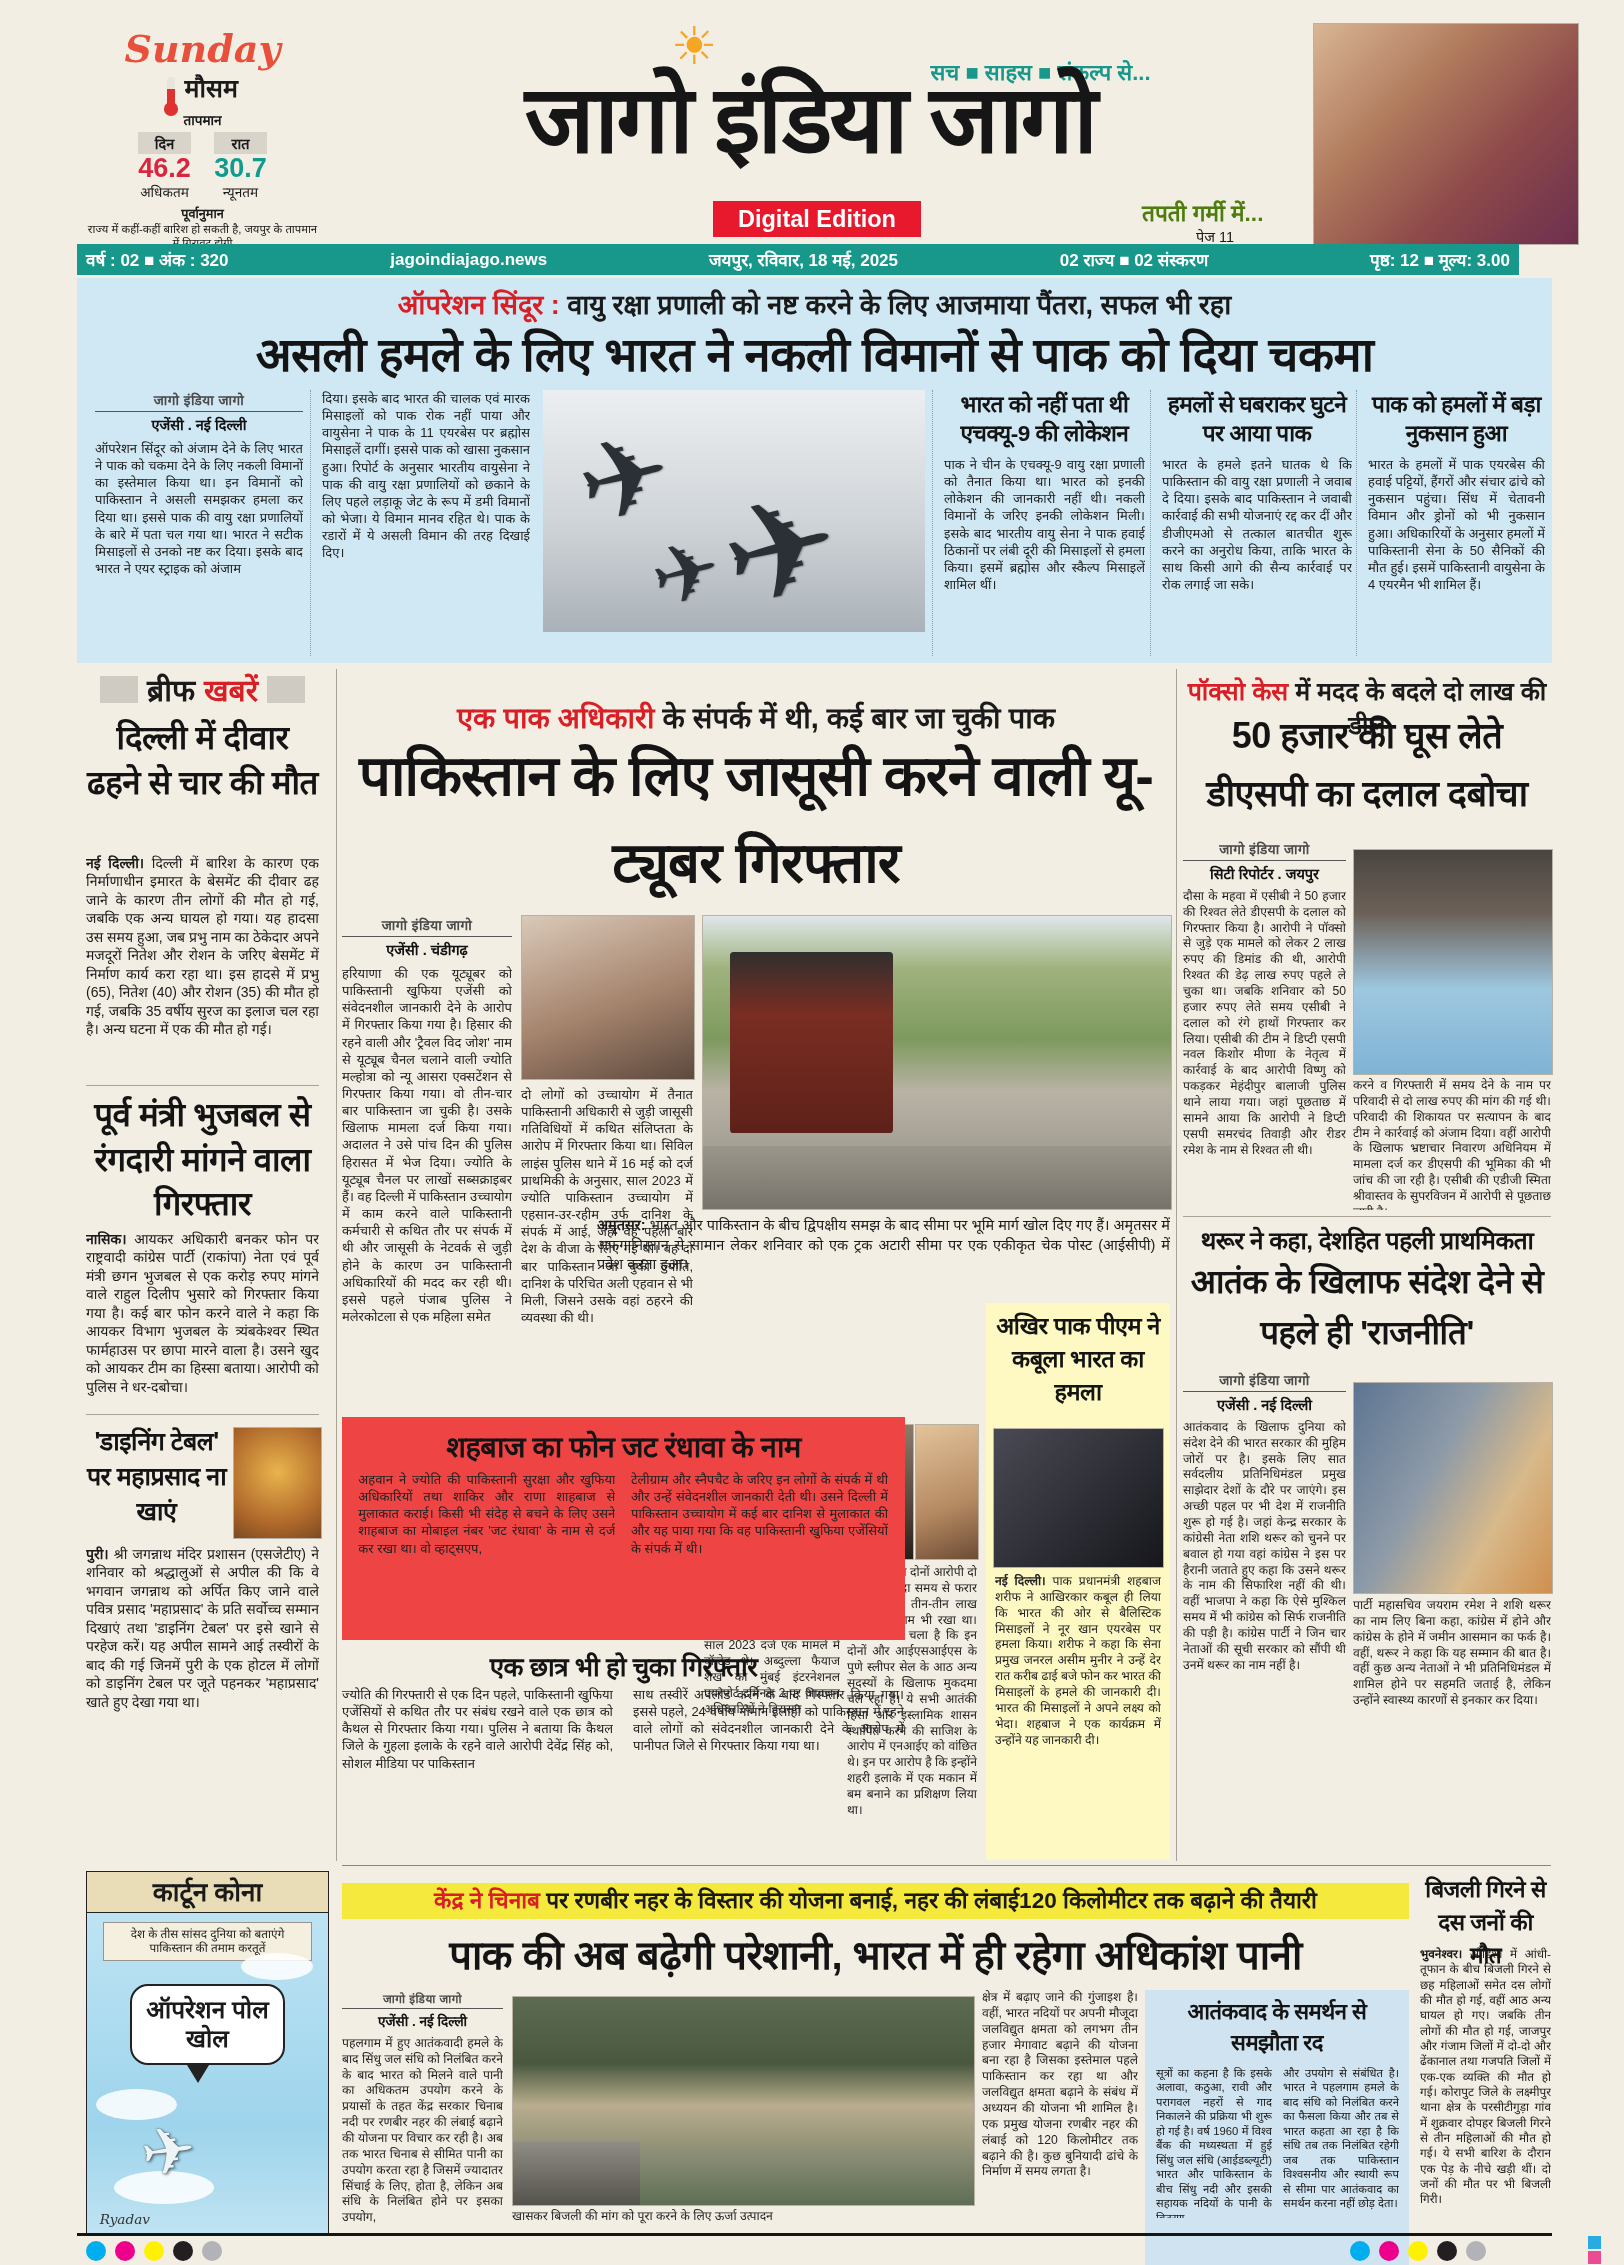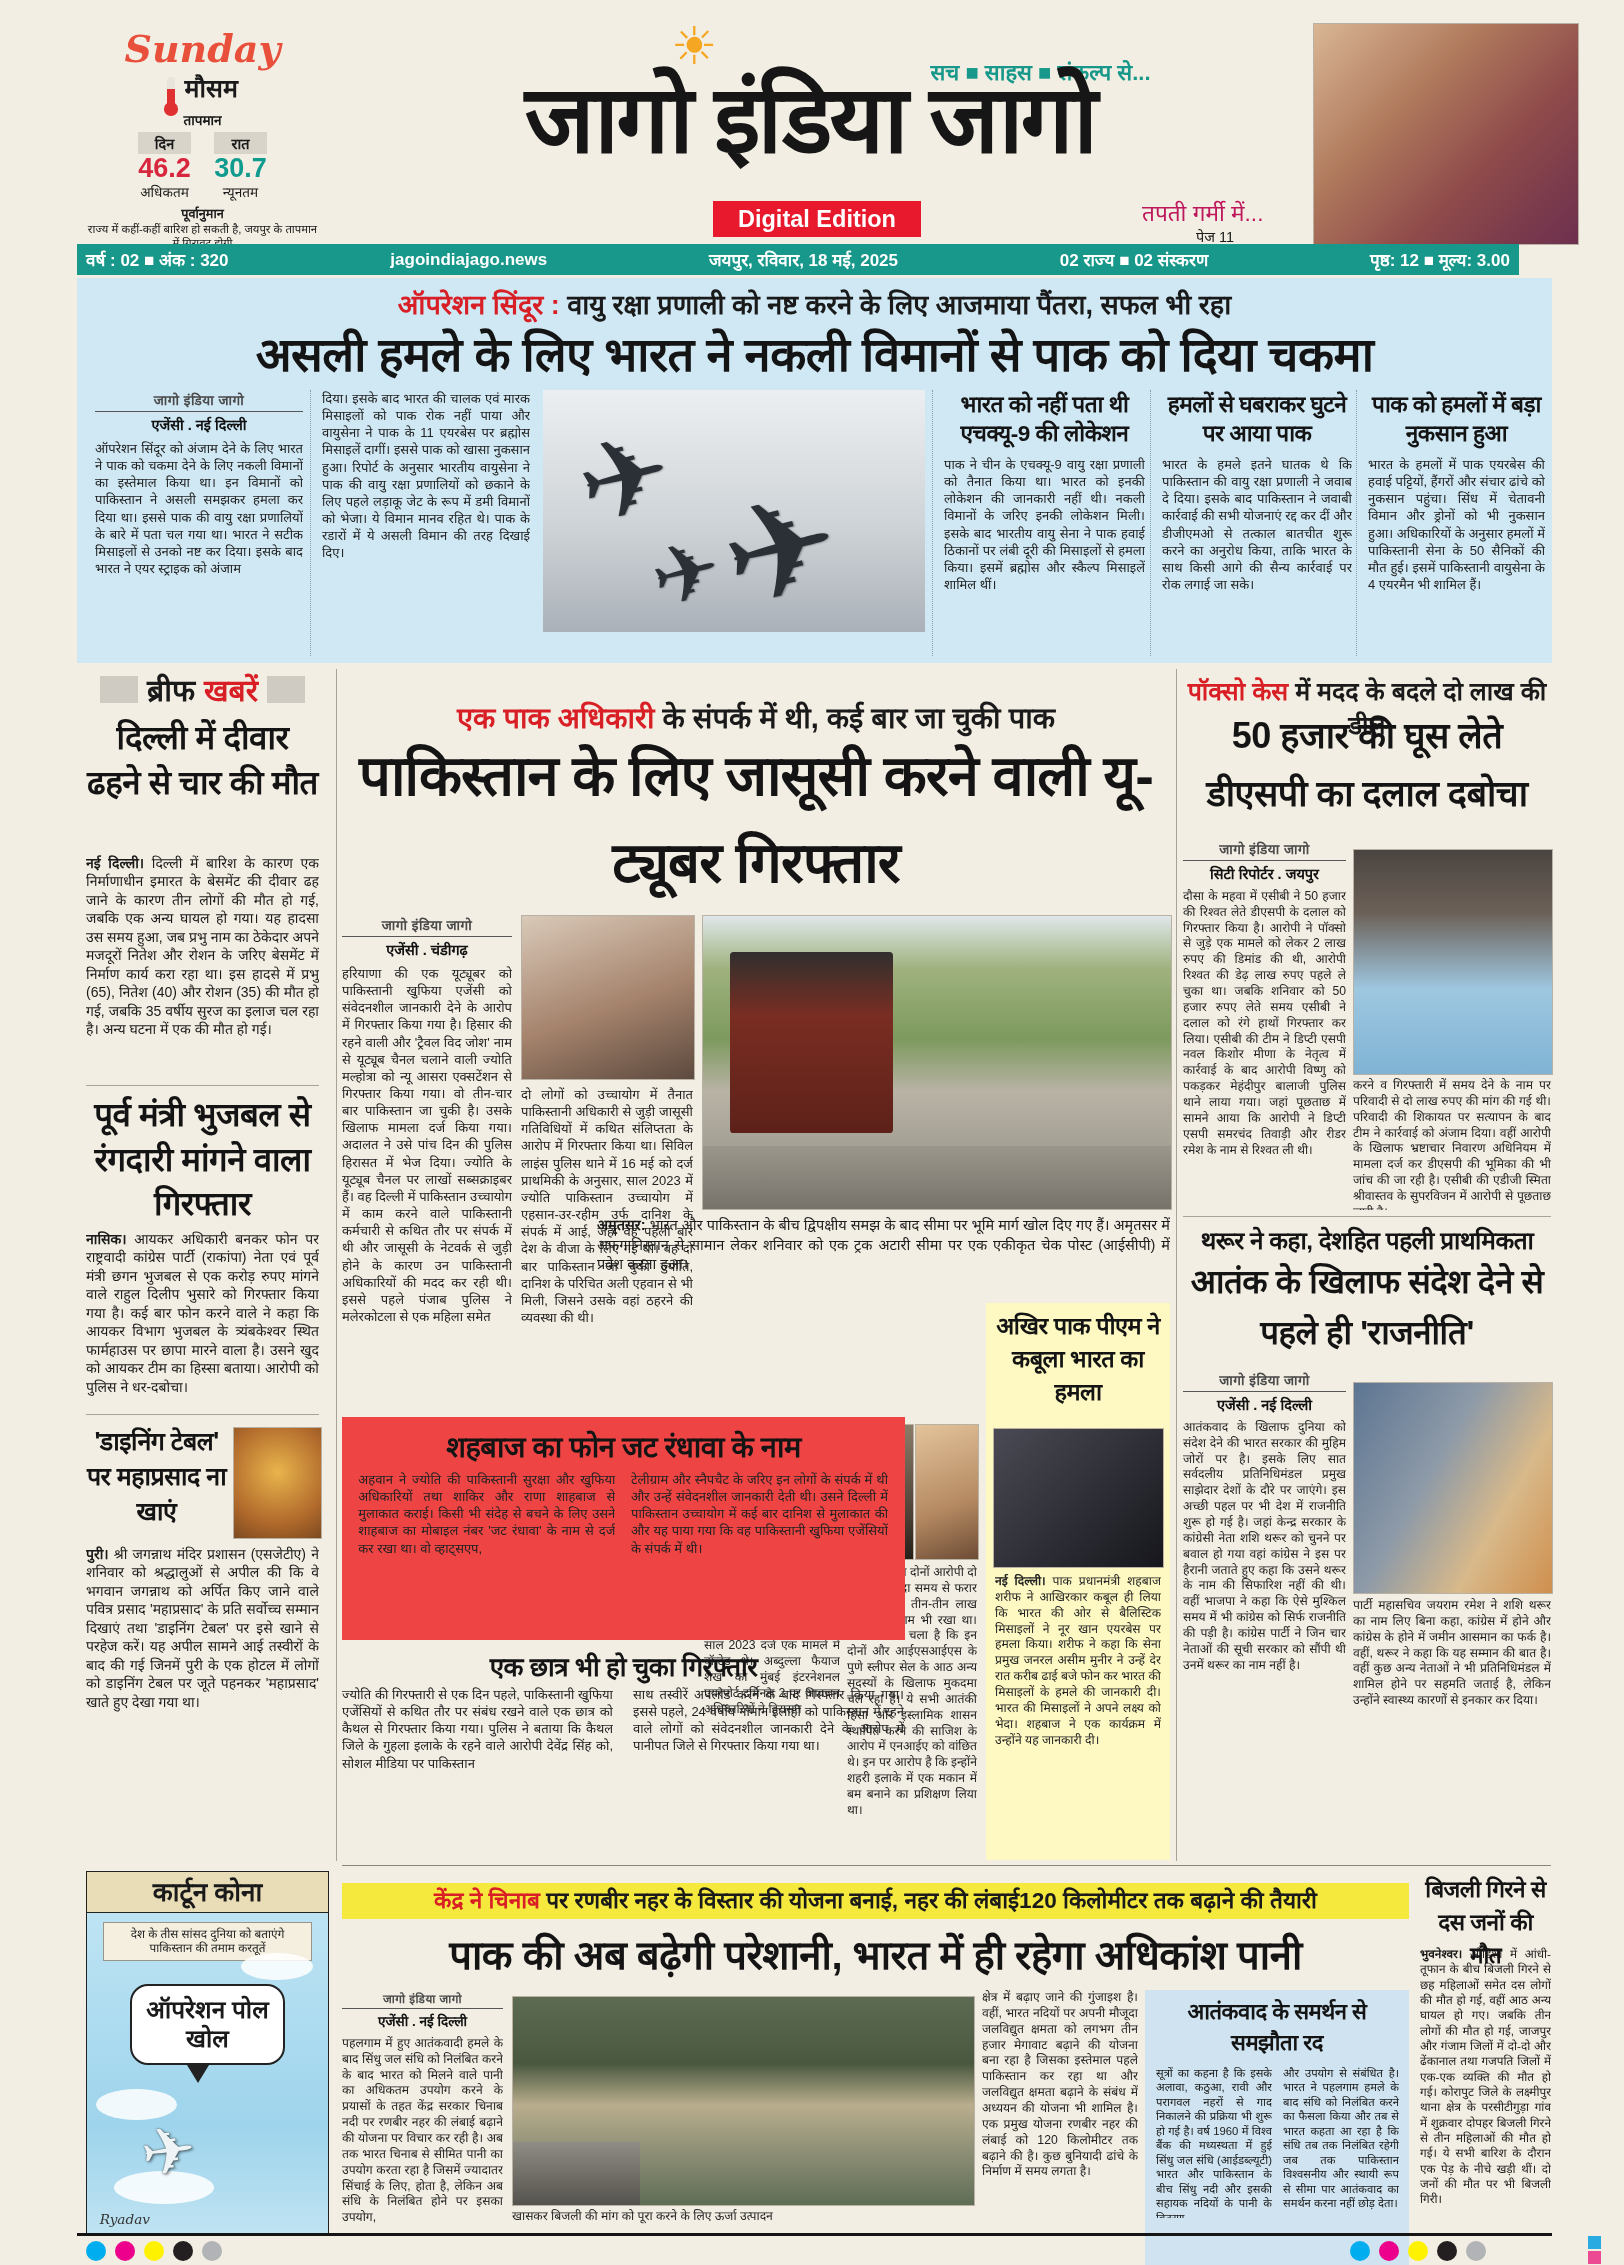--- a/index.html
+++ b/index.html
@@ -80,21 +80,21 @@
   </div>
 
   <div class="abs" style="left:671px;top:20px;font-size:52px;color:#f5a623;line-height:1;">☀</div>
 
   <div class="abs ctr" style="left:891px;top:56px;width:299px;color:#17988a;font-weight:800;font-size:22px;">सच ■ साहस ■ संकल्प से...</div>
 
   <div class="abs ctr hd" style="left:308px;top:47px;width:1004px;font-size:94px;line-height:1.55;letter-spacing:-2.7px;color:#161616;">जागो इंडिया जागो</div>
 
   <div class="abs ctr" style="left:713px;top:201px;width:208px;height:36px;background:#e8192c;color:#fff;font-weight:800;font-size:23.5px;line-height:36px;">Digital Edition</div>
 
-  <div class="abs" style="left:1142px;top:197px;color:#be185d;font-weight:400;font-size:22.6px;">तपती गर्मी में...</div>
+  <div class="abs" style="left:1142px;top:197px;color:#4d7c0f;font-weight:700;font-size:22.6px;">तपती गर्मी में...</div>
   <div class="abs" style="left:1196px;top:226px;font-size:14.5px;">पेज 11</div>
 
   <div class="photo" style="left:1313px;top:22.6px;width:264px;height:220px;background:linear-gradient(135deg,#d9b694 0%,#b07a5d 35%,#8e4a4a 65%,#6d2f4e 100%);"></div>
 
   <div class="abs infobar" style="left:77px;top:244px;width:1424px;height:31px;">
     <span>वर्ष : 02 ■ अंक : 320</span>
     <span>jagoindiajago.news</span>
     <span>जयपुर, रविवार, 18 मई, 2025</span>
     <span>02 राज्य ■ 02 संस्करण</span>
     <span>पृष्ठ: 12 ■ मूल्य: 3.00</span>

